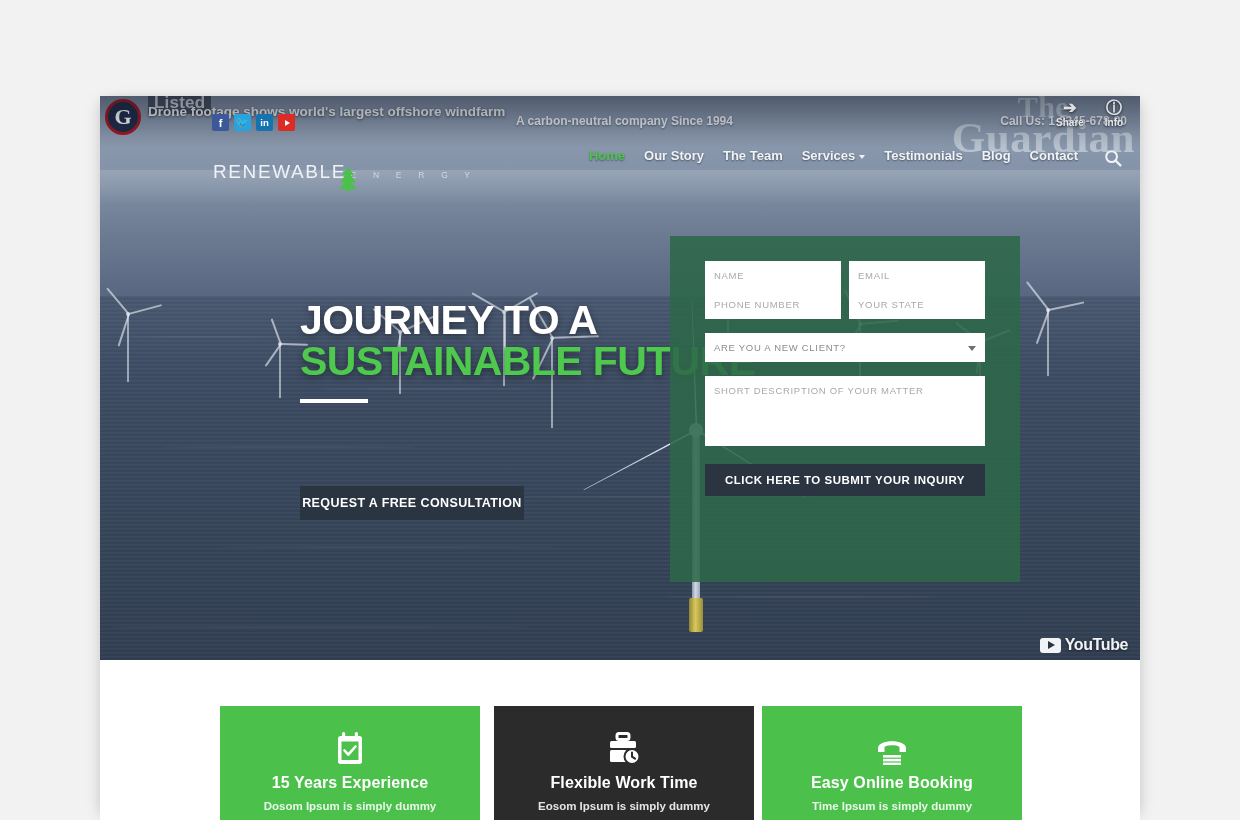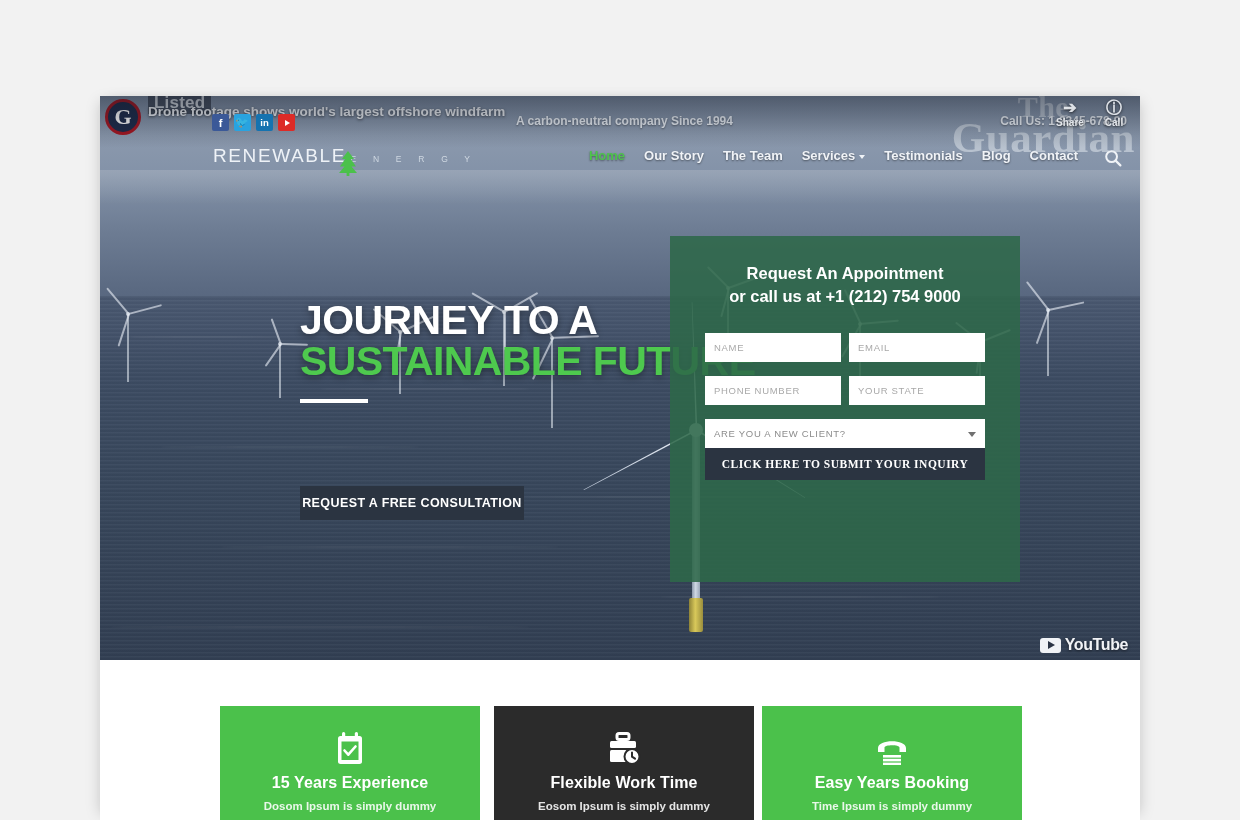--- a/index.html
+++ b/index.html
@@ -198,21 +198,21 @@
     position: absolute; right: 13px; top: 6px;
     color: #e8edf3; font-size: 12px; font-weight: 700;
     text-shadow: 0 1px 2px rgba(0,0,0,.4);
     white-space: nowrap;
   }
 
   #navbar {
     position: absolute; left: 0; top: 46px; width: 100%; height: 48px;
     z-index: 22;
   }
-  #logo { position: absolute; left: 113px; top: 4px; }
+  #logo { position: absolute; left: 113px; top: 20px; }
   #logoText { display: block; }
   #logoMain {
     color: #eef2f7; font-size: 19px; font-weight: 400;
     letter-spacing: 1.6px; line-height: 19px;
   }
   #logoSub {
     color: #cfd8e2; font-size: 8.5px; font-weight: 400;
     letter-spacing: 7.2px; line-height: 13px;
   }
   #logoLeaf {
@@ -279,21 +279,21 @@
   .frow { display: flex; gap: 8px; margin: 0 35px; }
   .fin {
     height: 29px; background: #ffffff; border: none;
     font-family: "Liberation Sans", sans-serif;
     font-size: 9.5px; letter-spacing: .7px;
     color: #4a4a4a; padding: 0 9px; outline: none;
     flex: 1 1 0; min-width: 0;
   }
   .fin::placeholder { color: #a9a9a9; }
   #rowA { margin-top: 25px; }
-  #rowB { margin-top: 14px; }
+  #rowB { }
   #selWrap {
     position: relative; margin: 14px 35px 0 35px;
     height: 29px; background: #fff;
   }
   #selTxt {
     position: absolute; left: 9px; top: 9px;
     font-size: 9.5px; letter-spacing: .7px; color: #8c8c8c;
   }
   #selCaret {
     position: absolute; right: 9px; top: 13px;
@@ -303,25 +303,25 @@
   #ta {
     display: block; margin: 14px 35px 0 35px;
     width: 280px; height: 70px;
     background: #fff; border: none; resize: none; outline: none;
     font-family: "Liberation Sans", sans-serif;
     font-size: 9.5px; letter-spacing: .7px; color: #4a4a4a;
     padding: 9px;
   }
   #ta::placeholder { color: #a9a9a9; }
   #submitBtn {
-    margin: 0 35px 0 35px; width: 280px; height: 32px;
+    margin: 18px 35px 0 35px; width: 280px; height: 32px;
     background: #2b3441;
     display: flex; align-items: center; justify-content: center;
     color: #ffffff; font-size: 11.5px; font-weight: 700;
-    letter-spacing: .5px; cursor: pointer; font-family: Liberation Serif, serif;
+    letter-spacing: .5px; cursor: pointer;
   }
 
   
   #cards {
     position: absolute; left: 0; top: 564px;
     width: 1192px; height: 160px; background: #ffffff; border-radius: 23px;
   }
   .card {
     position: absolute; top: 46px;
     width: 260px; height: 114px;
@@ -453,21 +453,21 @@
       <div id="gW1">The</div>
       <div id="gW2">Guardian</div>
     </div>
 
     <div class="ytbtn" id="btnShare">
       <span class="gi">➔</span>
       <span>Share</span>
     </div>
     <div class="ytbtn" id="btnInfo">
       <span class="gi">ⓘ</span>
-      <span>Call</span>
+      <span>Info</span>
     </div>
 
     <div id="ytLogo">
       <span class="play">
           <i></i>
         </span>
       <span>YouTube</span>
     </div>
 
     <div id="topbar">
@@ -504,40 +504,37 @@
     </div>
 
     <div id="heroText">
       <div class="hline">JOURNEY TO A</div>
       <div class="hline green">SUSTAINABLE FUTURE</div>
       <div id="heroRule"></div>
     </div>
     <div id="ctaBtn">REQUEST A FREE CONSULTATION</div>
 
     <div id="formPanel">
-      <div id="formTitle">
-        <div>Request An Appointment</div>
-        <div>or call us at +1 (212) 754 9000</div>
-      </div>
 
       <div class="frow" id="rowA">
         <input class="fin" placeholder="NAME" style="">
         <input class="fin" placeholder="EMAIL" style="">
       </div>
 
       <div class="frow" id="rowB">
         <input class="fin" placeholder="PHONE NUMBER" style="">
         <input class="fin" placeholder="YOUR STATE" style="">
       </div>
 
       <div id="selWrap">
         <span id="selTxt">ARE YOU A NEW CLIENT?</span>
         <i id="selCaret"></i>
       </div>
 
+      <textarea id="ta" placeholder="SHORT DESCRIPTION OF YOUR MATTER" style=""></textarea>
 
       <div id="submitBtn">CLICK HERE TO SUBMIT YOUR INQUIRY</div>
     </div>
   </div>
 
   <div id="cards">
 
     <div class="card green" id="c1">
       <div class="cicon">
         <svg width="30" height="34" viewBox="0 0 30 34">
@@ -568,18 +565,18 @@
 
     <div class="card green" id="c3">
       <div class="cicon">
         <svg width="36" height="32" viewBox="0 0 36 32">
           <path d="M4 15 C4 6 32 6 32 15 L32 19 L25.5 19 L25.5 14.5 C25.5 11.5 10.5 11.5 10.5 14.5 L10.5 19 L4 19 Z" fill="#fff"></path>
           <rect x="9" y="22" width="18" height="2.6" fill="#fff"></rect>
           <rect x="9" y="25.8" width="18" height="2.6" fill="#fff"></rect>
           <rect x="9" y="29.6" width="18" height="2.4" fill="#fff"></rect>
         </svg>
       </div>
-      <div class="ctitle">Easy Years Booking</div>
+      <div class="ctitle">Easy Online Booking</div>
       <div class="cdesc">Time Ipsum is simply dummy</div>
     </div>
 
   </div>
 </div>
 
 </body></html>

